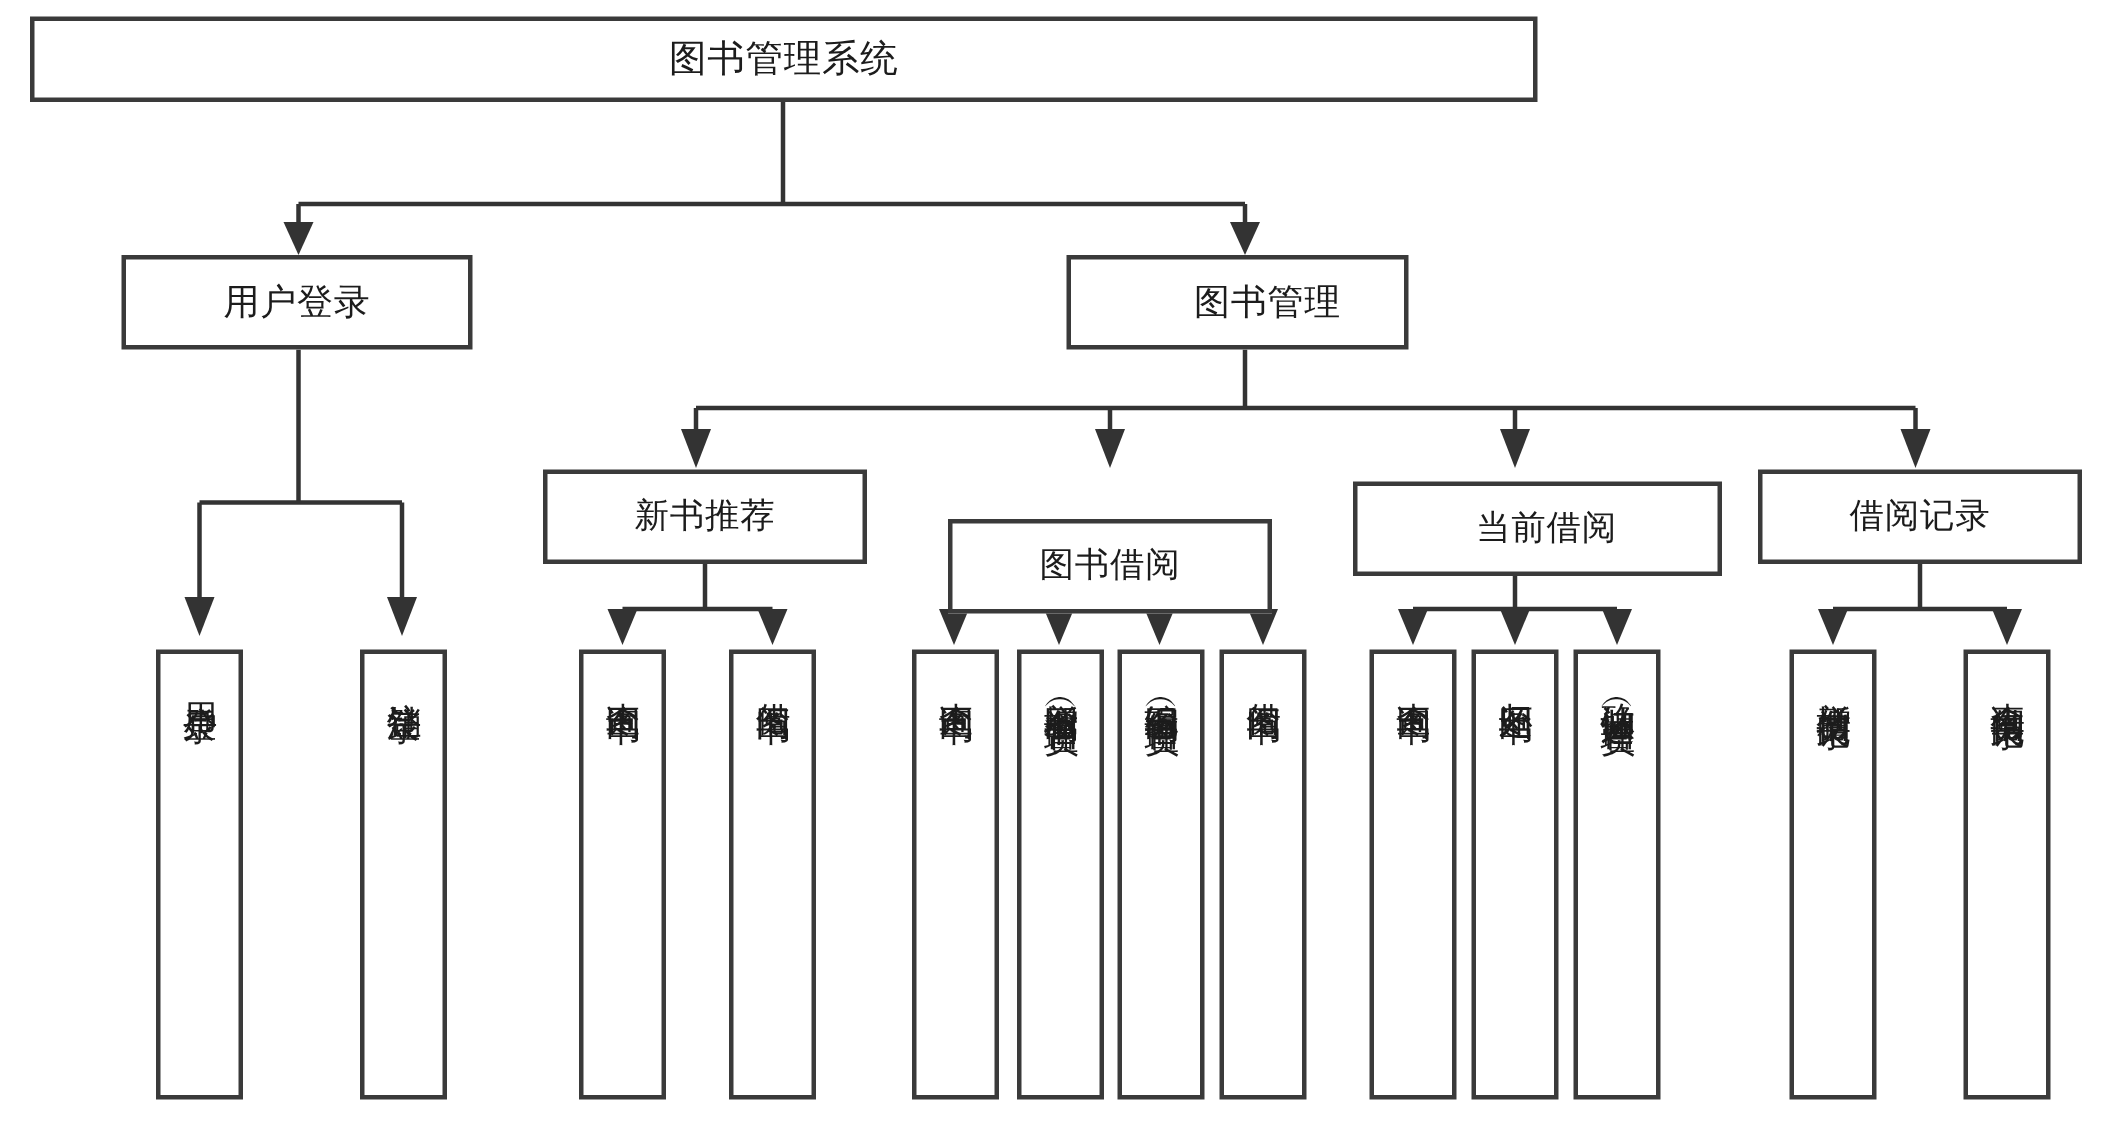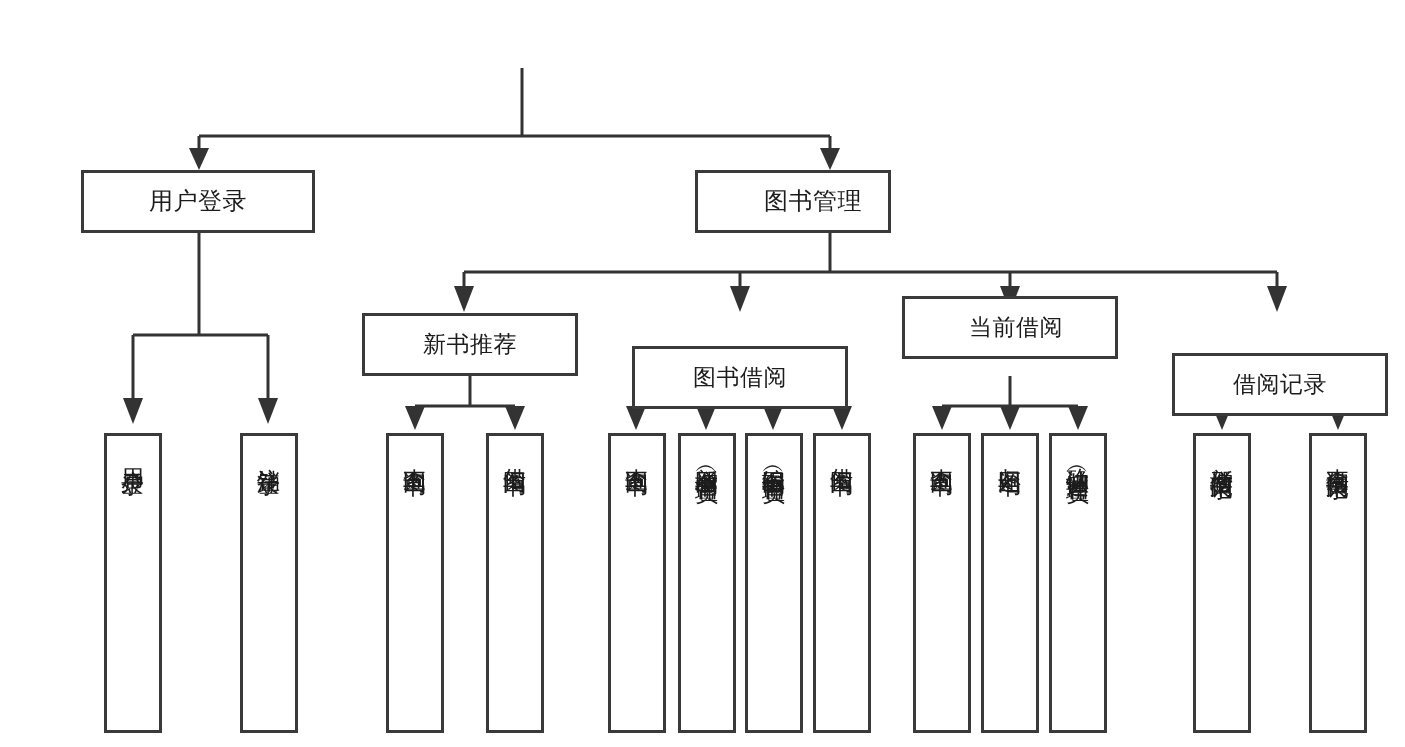--- a/index.html
+++ b/index.html
@@ -135,42 +135,45 @@
     <polygon points="932,406 952,406 942,430"></polygon>
     <polygon points="1000,406 1020,406 1010,430"></polygon>
     <polygon points="1068,406 1088,406 1078,430"></polygon>
 
     <line x1="1280" y1="376" x2="1280" y2="406"></line>
     <line x1="1222" y1="406" x2="1338" y2="406"></line>
     <polygon points="1212,406 1232,406 1222,430"></polygon>
     <polygon points="1328,406 1348,406 1338,430"></polygon>
   </svg>
 
+  <div class="node root" style="left:20px;top:11px;width:1005px;height:57px;">
+    <span class="lbl">图书管理系统</span>
+  </div>
 
   <div class="node lvl2" style="left:81px;top:170px;width:234px;height:63px;">
     <span class="lbl">用户登录</span>
   </div>
 
-  <div class="node lvl2" style="left:695px;top:170px;width:196px;height:63px;padding-left:40px;">
+  <div class="node lvl2" style="left:711px;top:170px;width:228px;height:63px;padding-left:40px;">
     <span class="lbl">图书管理</span>
   </div>
 
   <div class="node lvl3" style="left:362px;top:313px;width:216px;height:63px;">
     <span class="lbl">新书推荐</span>
   </div>
 
   <div class="node lvl3" style="left:632px;top:313px;width:216px;height:63px;margin-top:33px;">
     <span class="lbl">图书借阅</span>
   </div>
 
-  <div class="node lvl3" style="left:902px;top:296px;width:216px;height:63px;padding-left:12px;">
+  <div class="node lvl3" style="left:902px;top:321px;width:246px;height:63px;padding-left:12px;">
     <span class="lbl">当前借阅</span>
   </div>
 
-  <div class="node lvl3" style="left:1172px;top:313px;width:216px;height:63px;margin-top:40px;">
+  <div class="node lvl3" style="left:1172px;top:313px;width:216px;height:63px;">
     <span class="lbl">借阅记录</span>
   </div>
 
   <div class="node leaf" style="left:104px;top:433px;width:58px;height:300px;">
     <span class="lbl">用户登录</span>
   </div>
   <div class="node leaf" style="left:240px;top:433px;width:58px;height:300px;">
     <span class="lbl">注销登录</span>
   </div>
 

